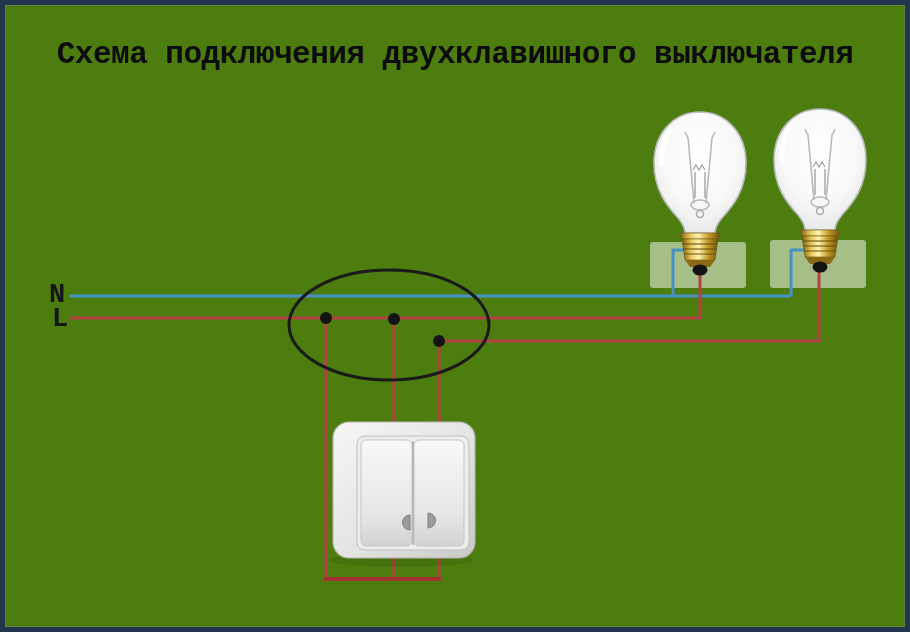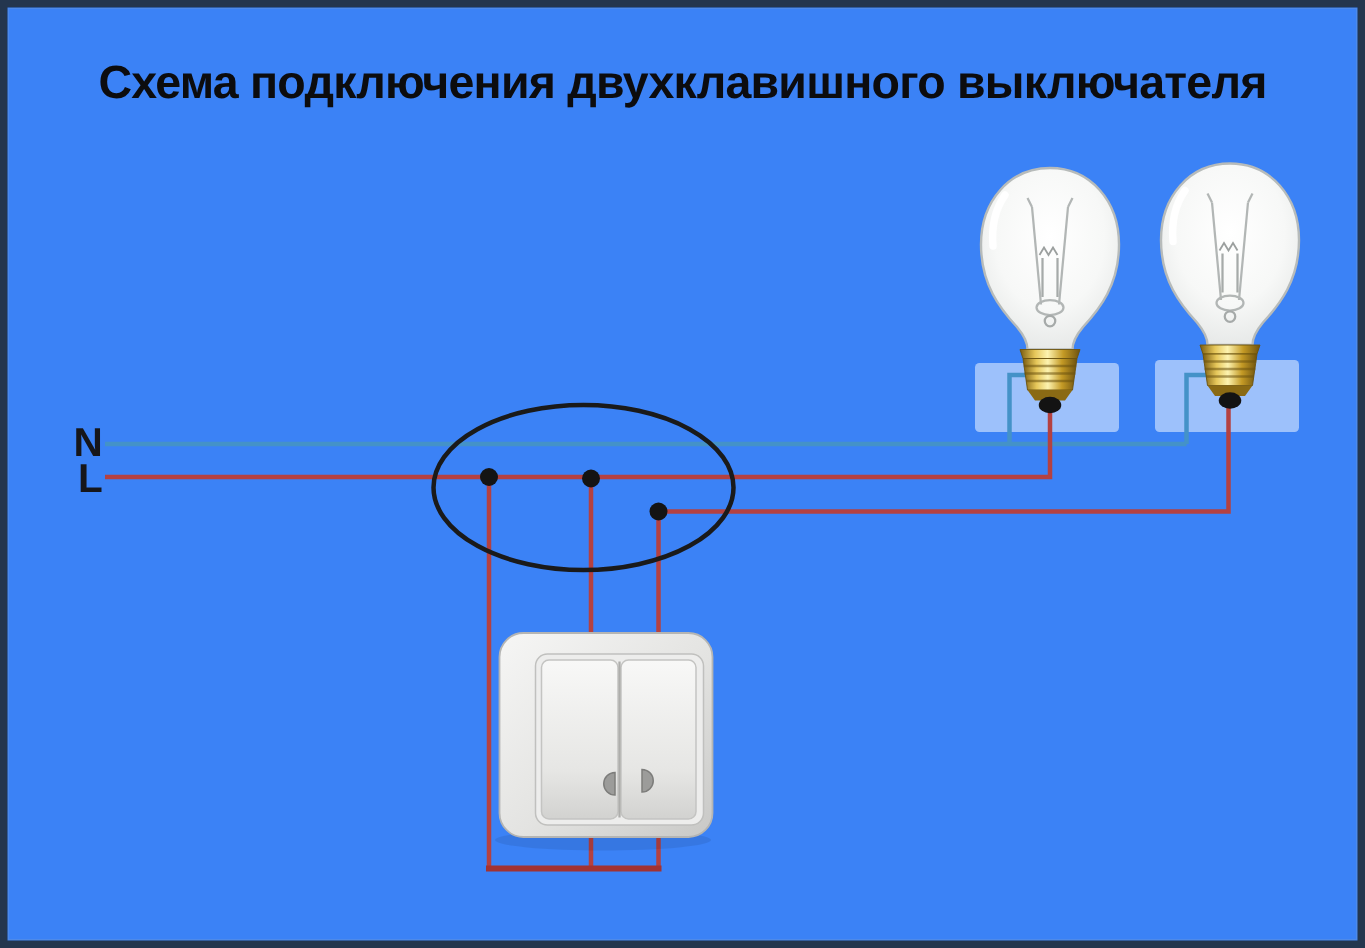--- a/index.html
+++ b/index.html
@@ -1,21 +1,21 @@
 <!DOCTYPE html>
 <html><head>
 <meta charset="utf-8">
 <style>
   html,body{margin:0;padding:0;background:#888;}
   .stage{
     position:relative;
     width:910px;height:632px;
-    background:#3b82f6;
+    background:#4d7c0f;
     overflow:hidden;
-    font-family:Liberation Sans, sans-serif;
+    font-family:Liberation Mono, monospace;
   }
   .frame{
     position:absolute;inset:0;
     border:5px solid #24364e;
     box-shadow: inset 0 0 0 1px rgba(130,160,200,0.28);
     pointer-events:none;
     z-index:10;
   }
   .patch{
     position:absolute;

